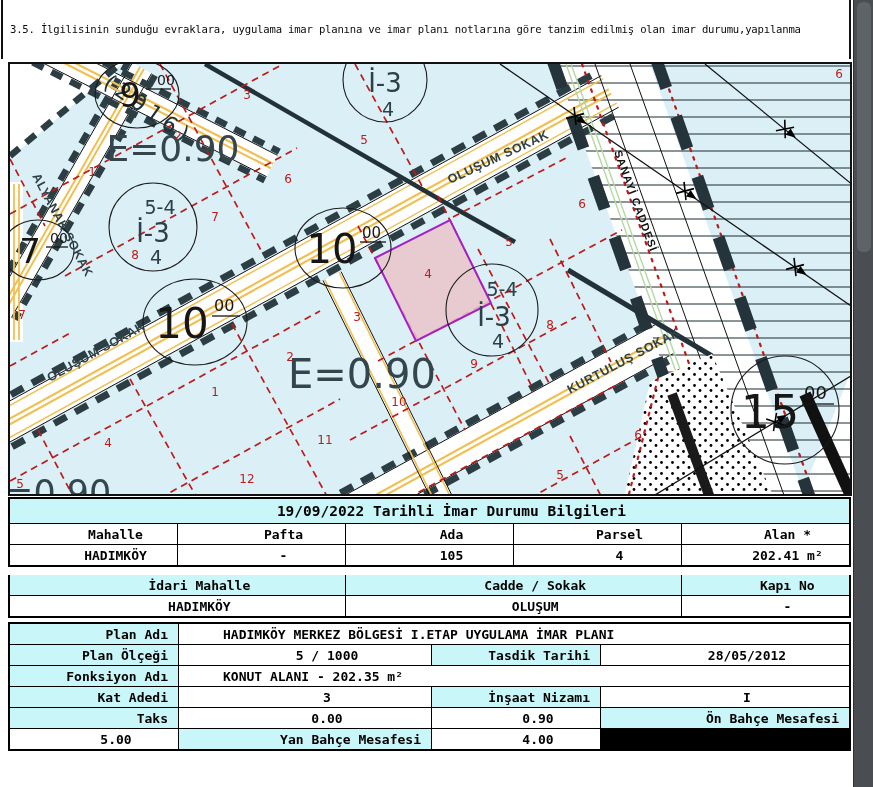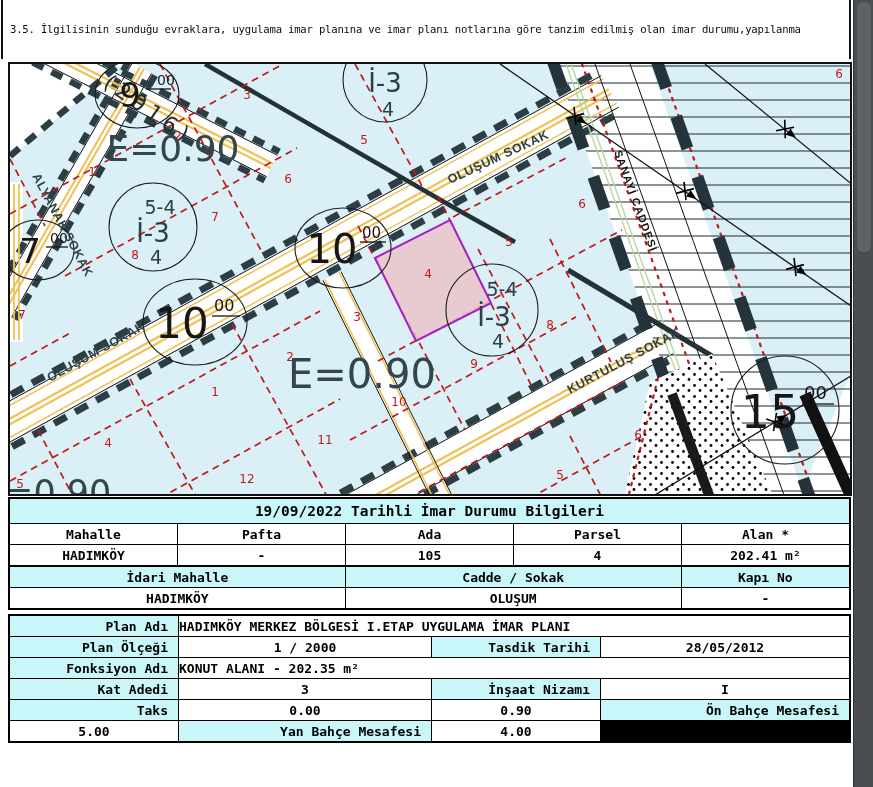--- a/index.html
+++ b/index.html
@@ -21,23 +21,23 @@
   text.street{fill:#2e4247;font-family:"Liberation Sans",sans-serif;font-weight:bold;
               font-size:12.5px;letter-spacing:.6px;}
   text.street-sm{fill:#101010;font-family:"Liberation Sans",sans-serif;font-weight:bold;
               font-size:11px;letter-spacing:1px;}
   text.note-year{fill:#1d3338;font-family:"DejaVu Sans",sans-serif;font-size:22px;letter-spacing:5px;}
   
   .tables{position:absolute;left:8px;top:497px;width:843px;font-weight:bold;
           font-family:"DejaVu Sans Mono",monospace;font-size:13px;color:#000;}
   .tbl{display:grid;border:2px solid #000;background:#000;grid-gap:1px;}
   .t1{grid-template-columns:repeat(5,1fr);}
-  .t2{grid-template-columns:2fr 2fr 1fr;margin-top:0;}
+  .t2{grid-template-columns:2fr 2fr 1fr;margin-top:8px;}
   .t3{grid-template-columns:168px 252px 168px 1fr;margin-top:4px;}
-  .cell{background:#fff;height:20px;display:flex;align-items:center;justify-content:center;overflow:hidden;}
+  .cell{background:#fff;height:20px;display:flex;align-items:center;justify-content:center;overflow:hidden;padding-left:44px;}
   .cell.cyan{background:#c9f6f9;}
   .cell.title{grid-column:1/-1;height:24px;font-size:14.5px;}
   .cell.lab-r{justify-content:flex-end;padding-right:10px;}
   .cell.val-l{justify-content:flex-start;}
   .span3{grid-column:2/5;}
   
   .scrollbar{position:absolute;left:853px;top:0;width:20px;height:787px;background:#4a4e52;
              border-left:1px solid #2e3134;}
   .scroll-thumb{position:absolute;left:3px;top:2px;width:14px;height:250px;background:#5e6367;border-radius:6px;}
 </style>
@@ -296,21 +296,21 @@
     <div class="cell">HADIMKÖY</div>
     <div class="cell">OLUŞUM</div>
     <div class="cell">-</div>
   </div>
 
   <div class="tbl t3">
     <div class="cell cyan lab-r">Plan Adı</div>
     <div class="cell val-l span3">HADIMKÖY MERKEZ BÖLGESİ I.ETAP UYGULAMA İMAR PLANI</div>
 
     <div class="cell cyan lab-r">Plan Ölçeği</div>
-    <div class="cell">1 / 2000</div>
+    <div class="cell">5 / 1000</div>
     <div class="cell cyan lab-r">Tasdik Tarihi</div>
     <div class="cell">28/05/2012</div>
 
     <div class="cell cyan lab-r">Fonksiyon Adı</div>
     <div class="cell val-l span3">KONUT ALANI  - 202.35 m²</div>
 
     <div class="cell cyan lab-r">Kat Adedi</div>
     <div class="cell">3</div>
     <div class="cell cyan lab-r">İnşaat Nizamı</div>
     <div class="cell">I</div>

